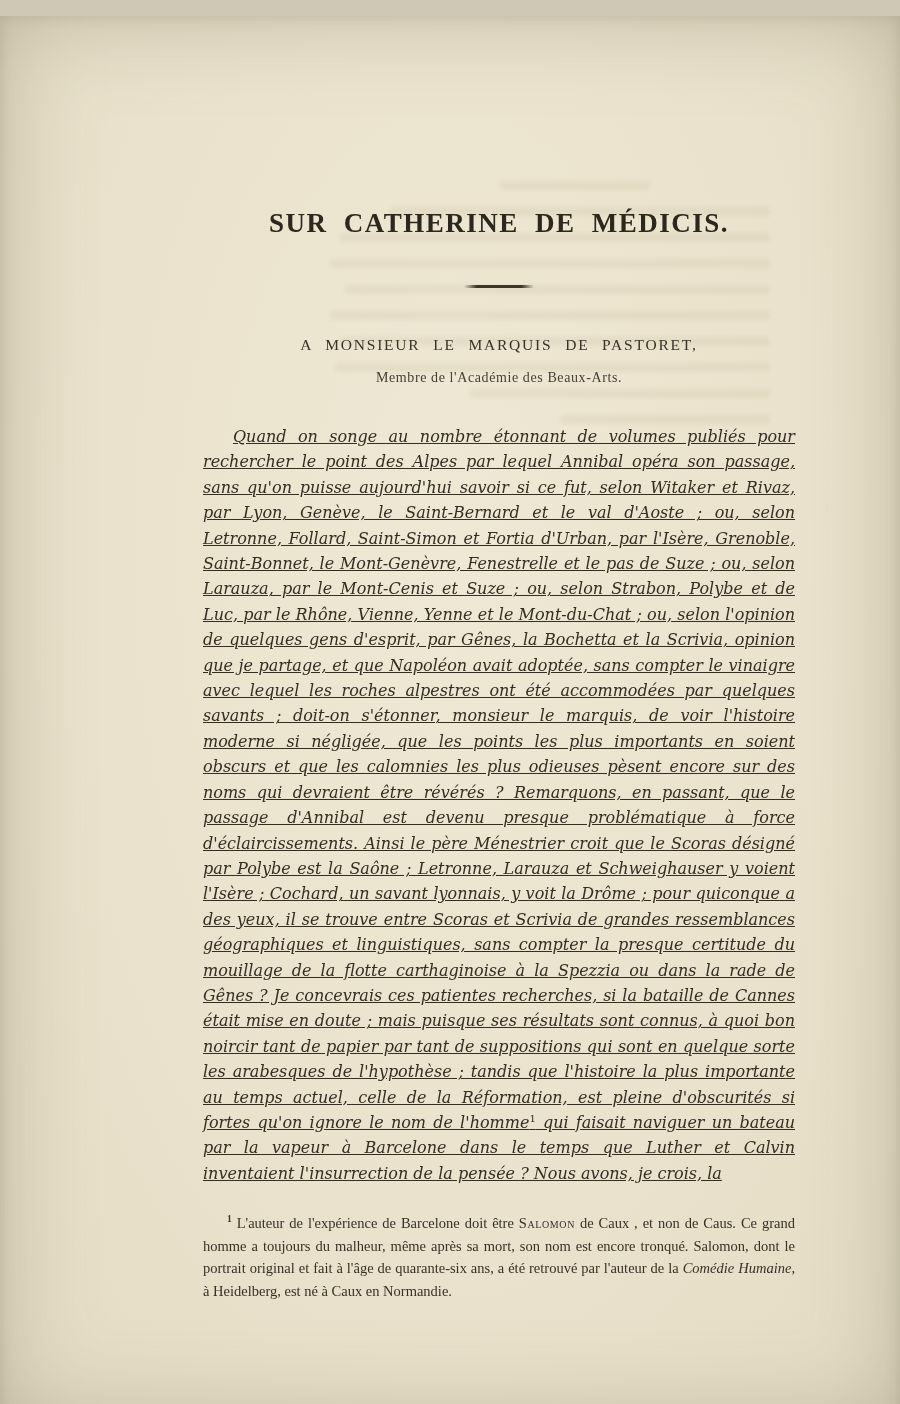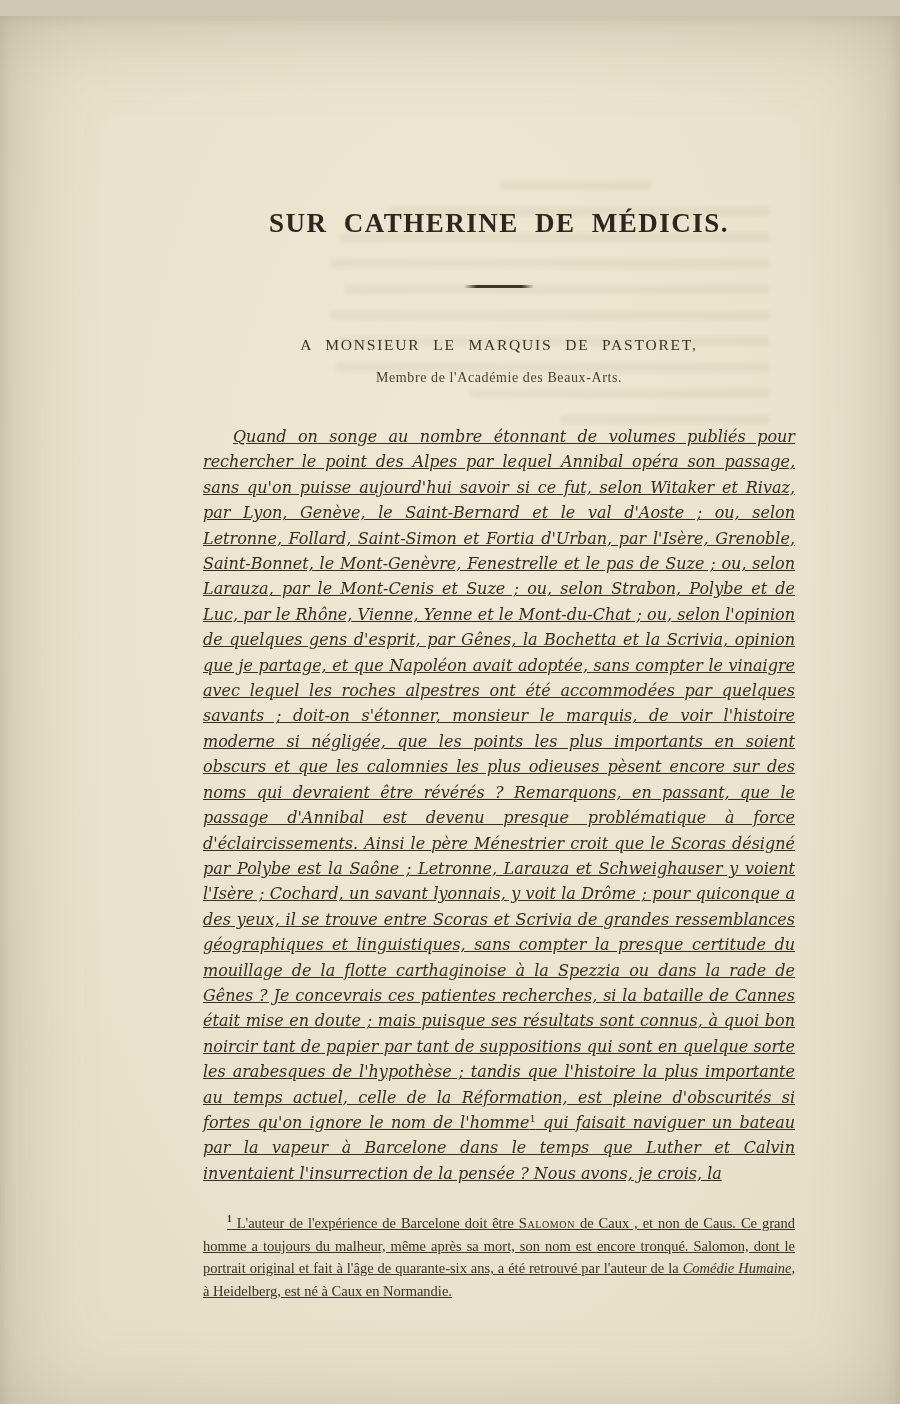--- a/index.html
+++ b/index.html
@@ -114,21 +114,20 @@
     font-style: normal;
   }
 
   .footnote {
     margin: 26px 0 0 0;
     font-size: 14.5px;
     line-height: 22.5px;
     text-align: justify;
     text-indent: 24px;
     color: #363028;
-    text-decoration: underline;
   }
   .footnote sup {
     font-size: 9.5px;
     line-height: 0;
     vertical-align: super;
     font-weight: bold;
   }
   .seg-normal { font-style: normal; }
   .seg-smallcaps { font-variant: small-caps; letter-spacing: 0.6px; }
   .seg-italic { font-style: italic; }

